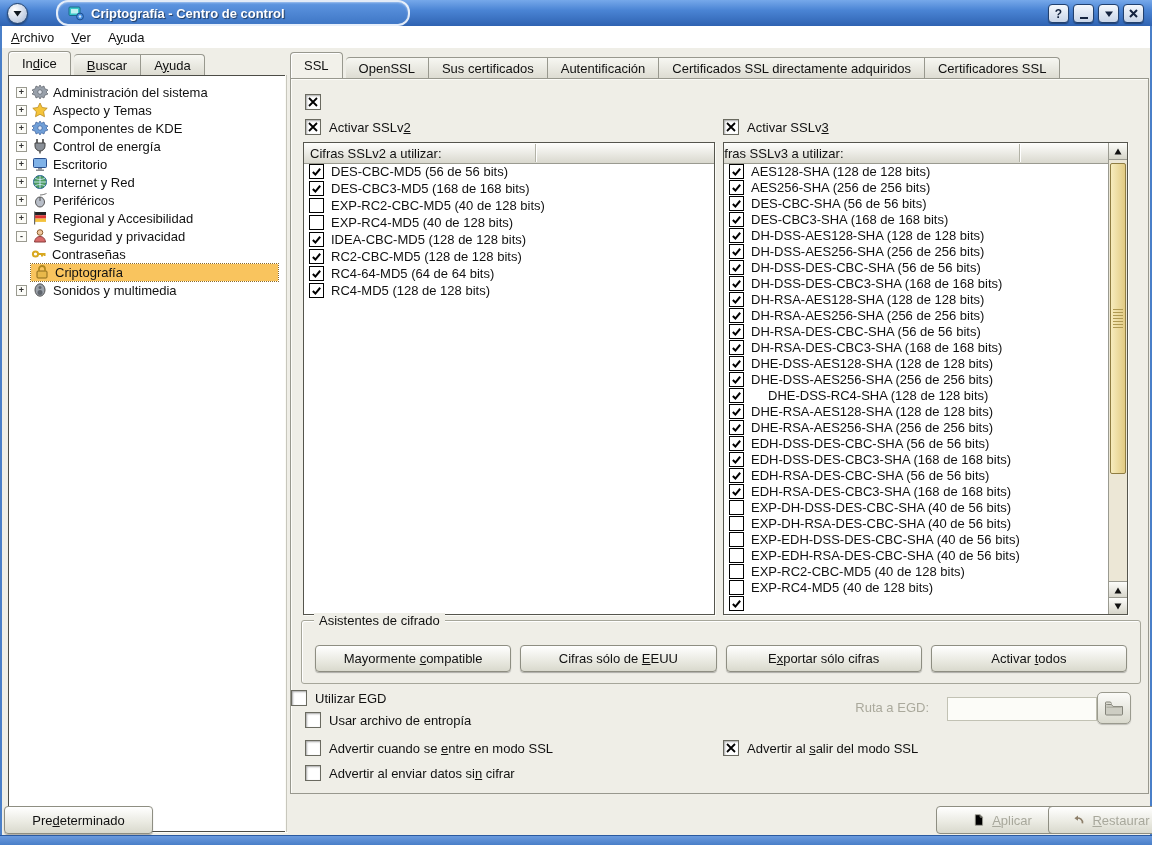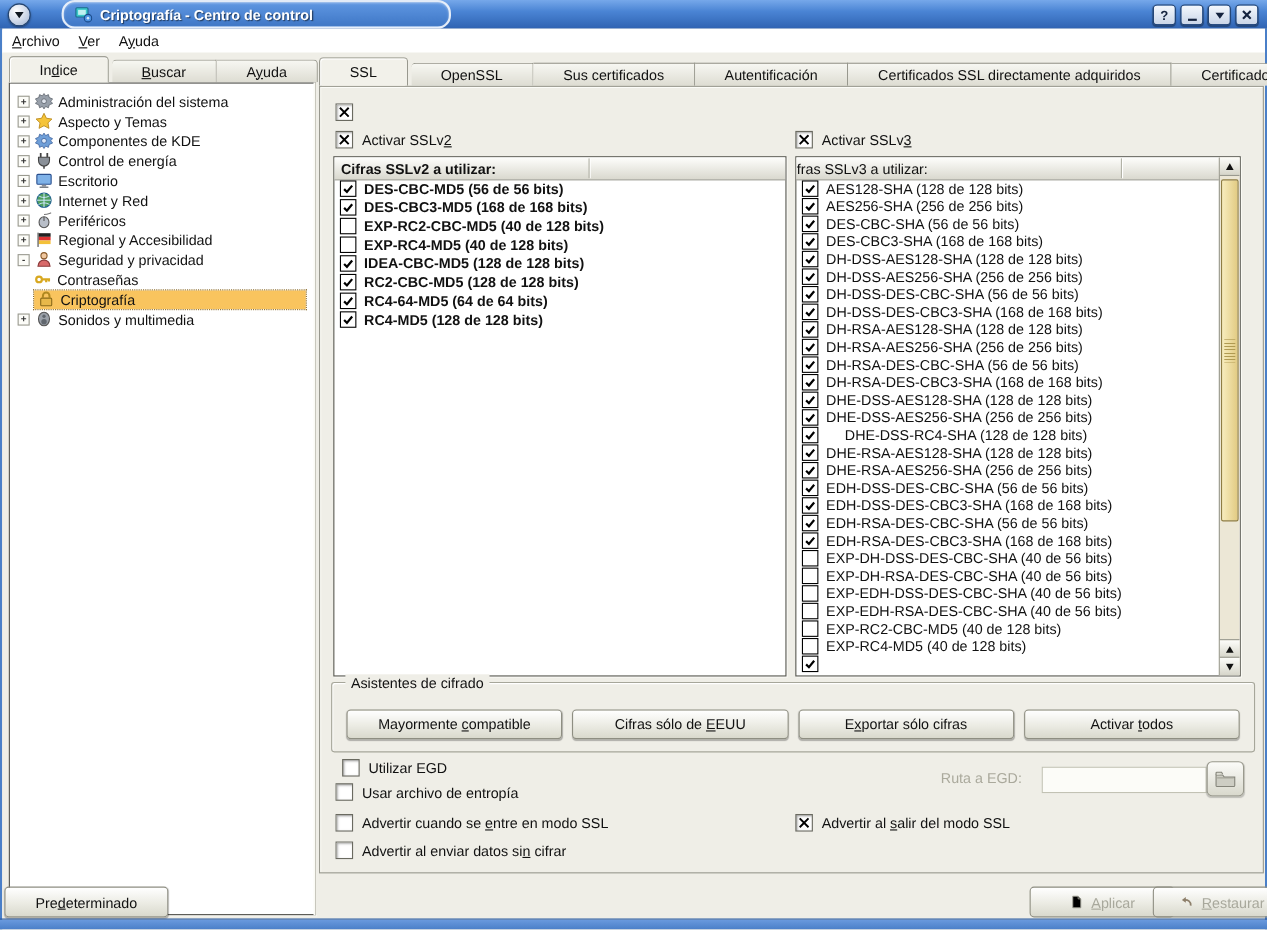--- a/index.html
+++ b/index.html
@@ -18,21 +18,21 @@
   .side-border{position:absolute;top:26px;bottom:0;width:2px;background:#4a7fc8;}
   .side-border.left{left:0;} .side-border.right{right:0;}
   .bottom-strip{position:absolute;left:0;right:0;bottom:0;height:9px;background:linear-gradient(#6a9ade,#4a7fc8);border-top:1px solid #2a5aa0;}
   
   .menubar{position:absolute;left:2px;right:2px;top:26px;height:22px;background:#fff;display:flex;align-items:center;gap:17px;padding-left:9px;border-bottom:1px solid #e2e1d8;}
   .menu-item{cursor:default;}
   
   .main{position:absolute;left:2px;right:2px;top:48px;bottom:9px;background:#efeee7;}
   
   .tabrow{position:absolute;display:flex;align-items:flex-end;}
-  .tab{height:20px;padding:0 27px;display:flex;align-items:center;background:linear-gradient(#f7f7f2,#dddcd2);border:1px solid #98988e;border-bottom:none;font-size:13px;white-space:nowrap;}
+  .tab{height:20px;padding:0 13px;display:flex;align-items:center;background:linear-gradient(#f7f7f2,#dddcd2);border:1px solid #98988e;border-bottom:none;font-size:13px;white-space:nowrap;}
   .tab + .tab{border-left:none;}
   .tab.active{height:23px;background:#f2f1ea;border-radius:4px 4px 0 0;border-left:1px solid #98988e;margin-right:3px;position:relative;z-index:3;box-shadow:inset 1px 1px 0 #fff;}
   .tab.first{border-radius:4px 0 0 0;}
   .tab.last{border-radius:0 4px 0 0;}
   .ltabs{left:6px;top:4px;height:23px;}
   .rtabs{left:288px;top:5px;height:25px;}
   .rtabs .tab.active{height:25px;}
   
   .tree-panel{position:absolute;left:6px;top:27px;width:277px;bottom:4px;background:#fff;border:1px solid #4c4c46;box-shadow:1px 1px 0 #fbfbf6;overflow:hidden;padding-top:7px;}
   .trow{height:18px;display:flex;align-items:center;gap:5px;padding-left:7px;white-space:nowrap;}
@@ -315,21 +315,21 @@
 
       <div class="opt-row" style="left:432px;top:40px;">
         <span class="xcb checked">
           <svg width="10" height="10" viewBox="0 0 10 10">
               <path d="M1 1l8 8M9 1l-8 8" stroke="#000" stroke-width="1.8"></path>
             </svg>
         </span>
         <span>Activar SSLv<u>3</u></span>
       </div>
 
-      <div class="clist" id="list-v2" style="left:12px;top:63px;width:410px;height:471px;font-weight:bold;">
+      <div class="clist" id="list-v2" style="left:12px;top:63px;width:410px;height:471px;">
         <div class="clist-header">
           <span>Cifras SSLv2 a utilizar:</span>
           <span class="clist-hdiv" style="left:231px;"></span>
         </div>
         <div class="clist-rows" id="rows-v2">
             <div class="crow" style="height: 17px;">
               <span class="lcb checked">
                 <svg width="11" height="11" viewBox="0 0 12 12">
                   <path d="M2 6.5l2.8 2.8L10 3" fill="none" stroke="#000" stroke-width="2.2"></path>
                 </svg>
@@ -627,21 +627,21 @@
             </div>
             <div class="kbtn">
               <span>E<u>x</u>portar sólo cifras</span>
             </div>
             <div class="kbtn">
               <span>Activar <u>t</u>odos</span>
             </div>
           </div>
       </div>
 
-      <div class="opt-row" style="left:20px;top:611px;">
+      <div class="opt-row" style="left:0;top:611px;">
         <span class="xcb">
           
         </span>
         <span>Utilizar EGD</span>
       </div>
 
       <div class="opt-row" style="left:14px;top:633px;">
         <span class="xcb">
           
         </span>

